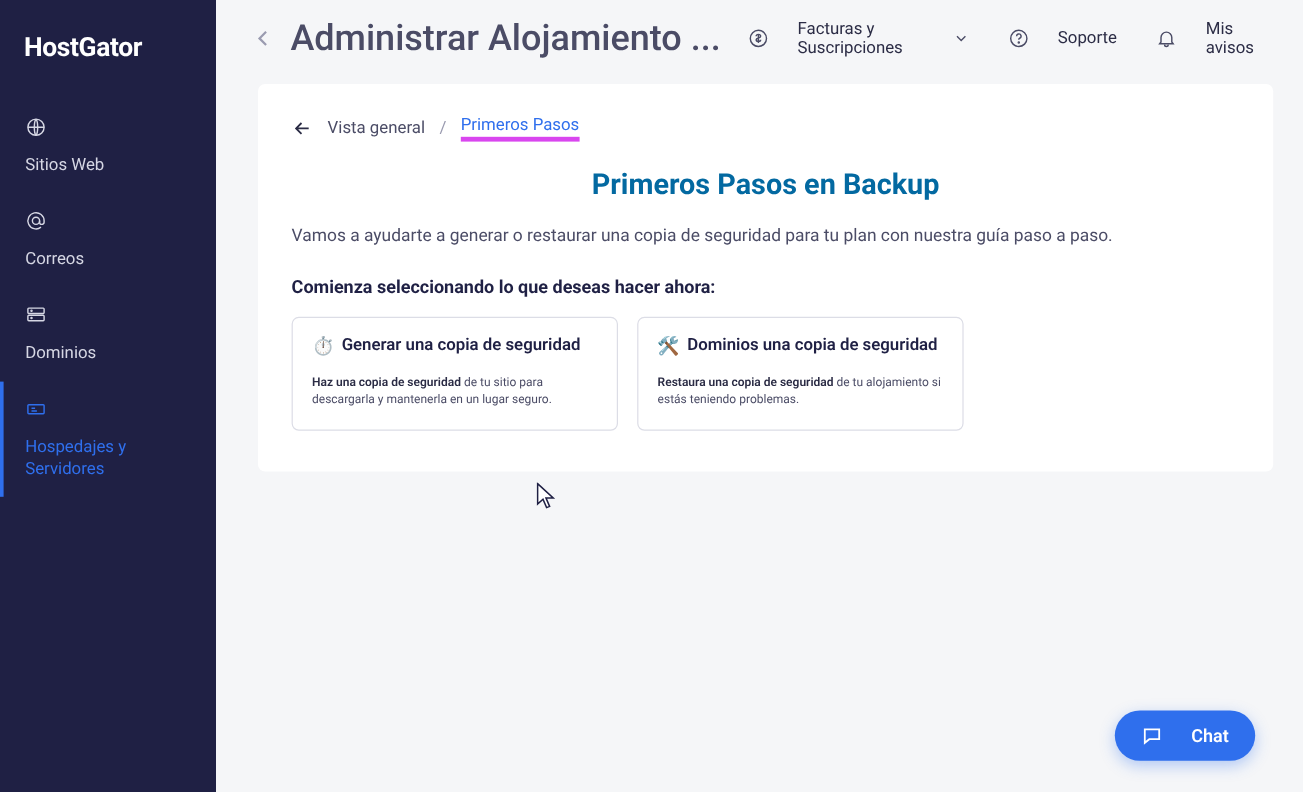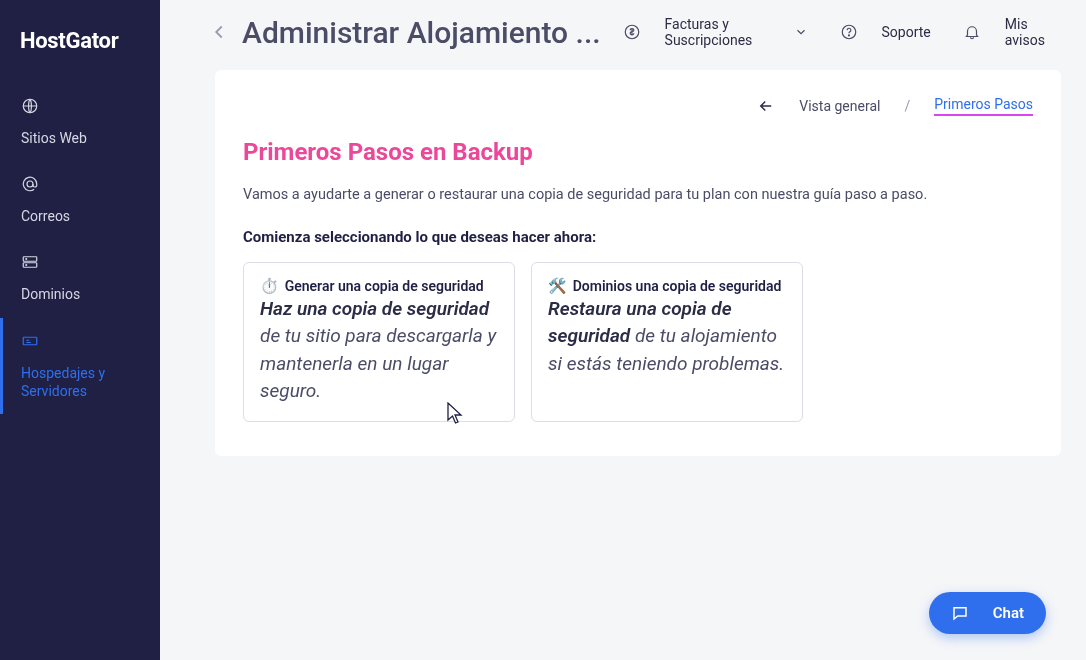--- a/index.html
+++ b/index.html
@@ -8,21 +8,21 @@
   background: #f5f6f8;
   width: 1086px;
   height: 660px;
   overflow: hidden;
   position: relative;
   color: #1f2044;
 }
 .sidebar {
   position: absolute;
   left: 0; top: 0;
-  width: 160px; height: 660px;
+  width: 180px; height: 660px;
   background: #1f2044;
   color: #fff;
 }
 .logo {
   font-size: 22px;
   font-weight: 700;
   padding: 28px 20px 30px 20px;
   letter-spacing: -0.3px;
 }
 .nav-item {
@@ -77,37 +77,37 @@
   position: absolute;
   left: 215px; top: 70px;
   width: 846px;
   background: #fff;
   border-radius: 6px;
   padding: 26px 28px 34px 28px;
 }
 .breadcrumb-row {
   display: flex;
   align-items: center;
-  gap: 24px;
+  gap: 12px;
   font-size: 14px;
   color: #4b4c66;
-  justify-content: flex-end;
 }
 .breadcrumb-row .icon { width:18px; height:18px; cursor:pointer; display:flex; align-items:center; justify-content:center; color:#2b2c45;}
 .crumb-link {
   color: #2f6fed;
-  border-bottom: 2px solid #d946ef;
+  border-bottom: 4px solid #d946ef;
   padding-bottom: 2px;
 }
 .divider { color: #9a9bb0; }
 .main-heading {
   font-size: 24px;
   font-weight: 700;
-  color: #ec4899;
+  color: #0369a1;
   margin-top: 22px;
+  text-align: center;
 }
 .intro {
   font-size: 14.5px;
   color: #4b4c66;
   margin-top: 18px;
   line-height: 1.5;
 }
 .prompt {
   font-size: 15px;
   font-weight: 700;
@@ -129,25 +129,24 @@
 .card-title-row {
   display: flex;
   align-items: center;
   gap: 6px;
   font-size: 14px;
   font-weight: 600;
   color: #1f2044;
 }
 .card-emoji { font-size: 15px; }
 .card-desc {
-  font-size: 19px;
+  font-size: 10px;
   color: #4b4c66;
-  margin-top: 0;
+  margin-top: 16px;
   line-height: 1.45;
-  font-style: italic;
 }
 .card-desc .strong { font-weight: 600; color:#2b2c45; }
 
 .chat-fab {
   position: absolute;
   right: 40px; bottom: 26px;
   background: #2f6fed;
   color: #fff;
   border-radius: 28px;
   padding: 12px 22px;

